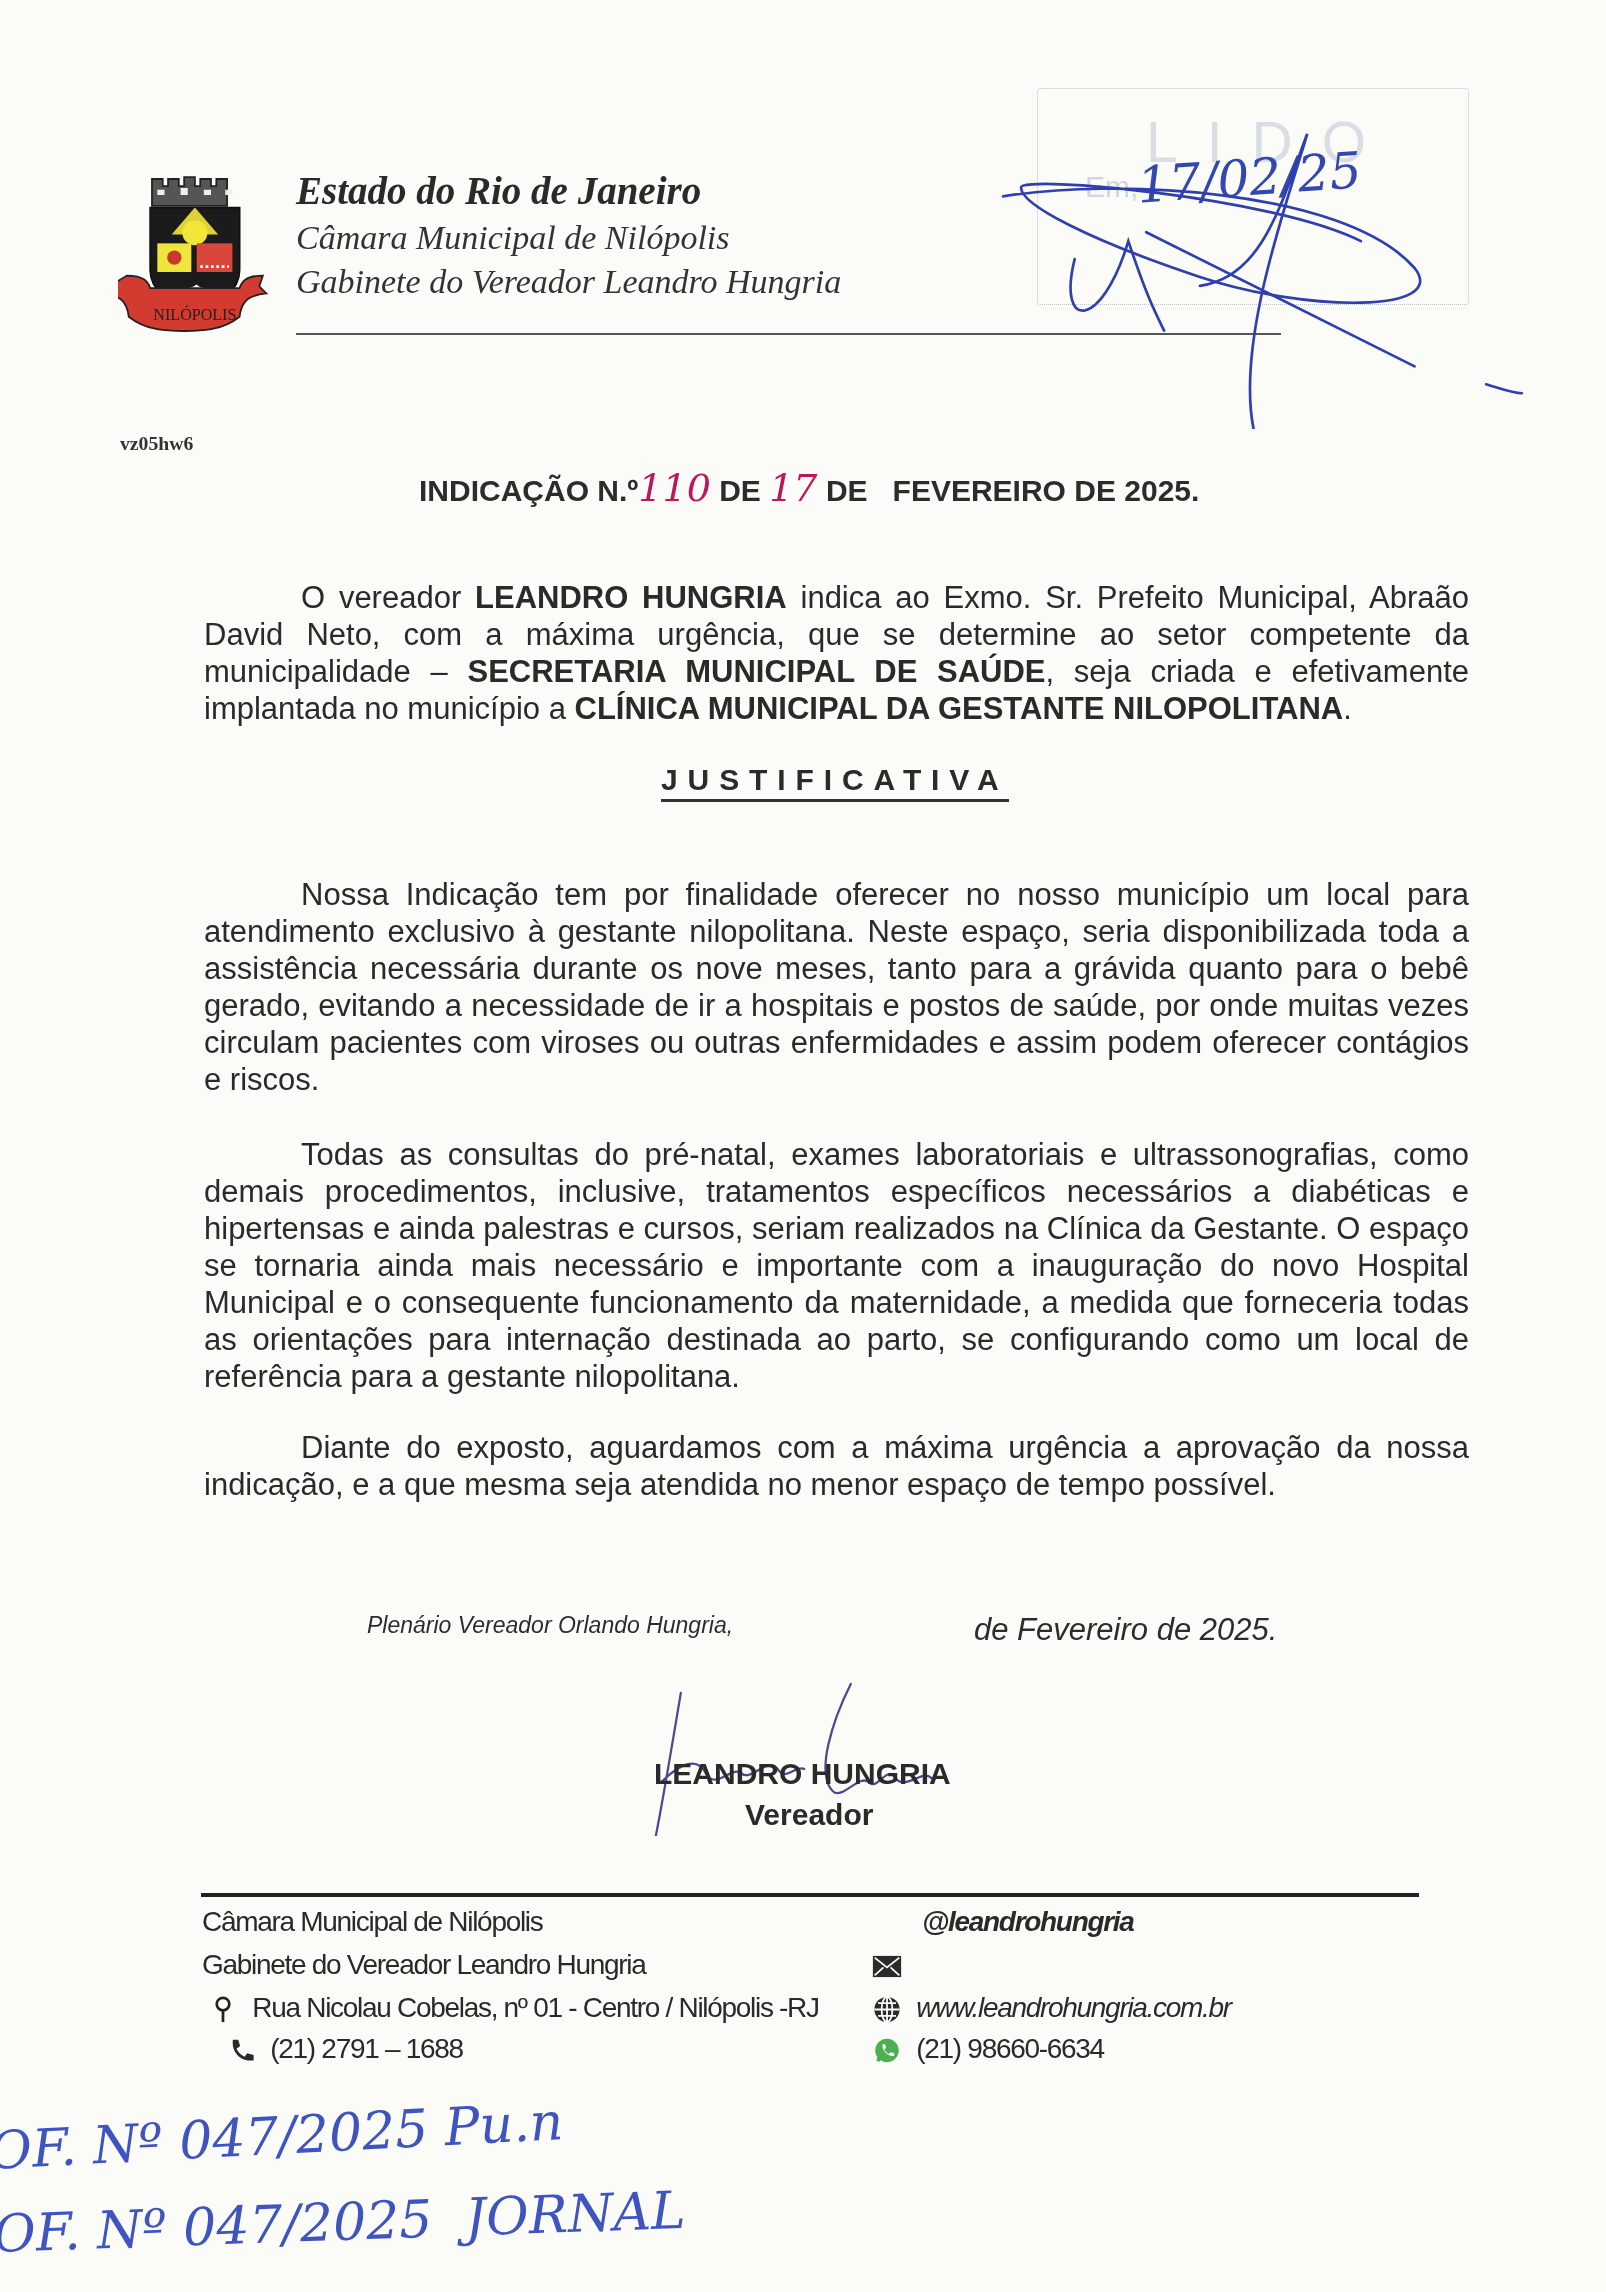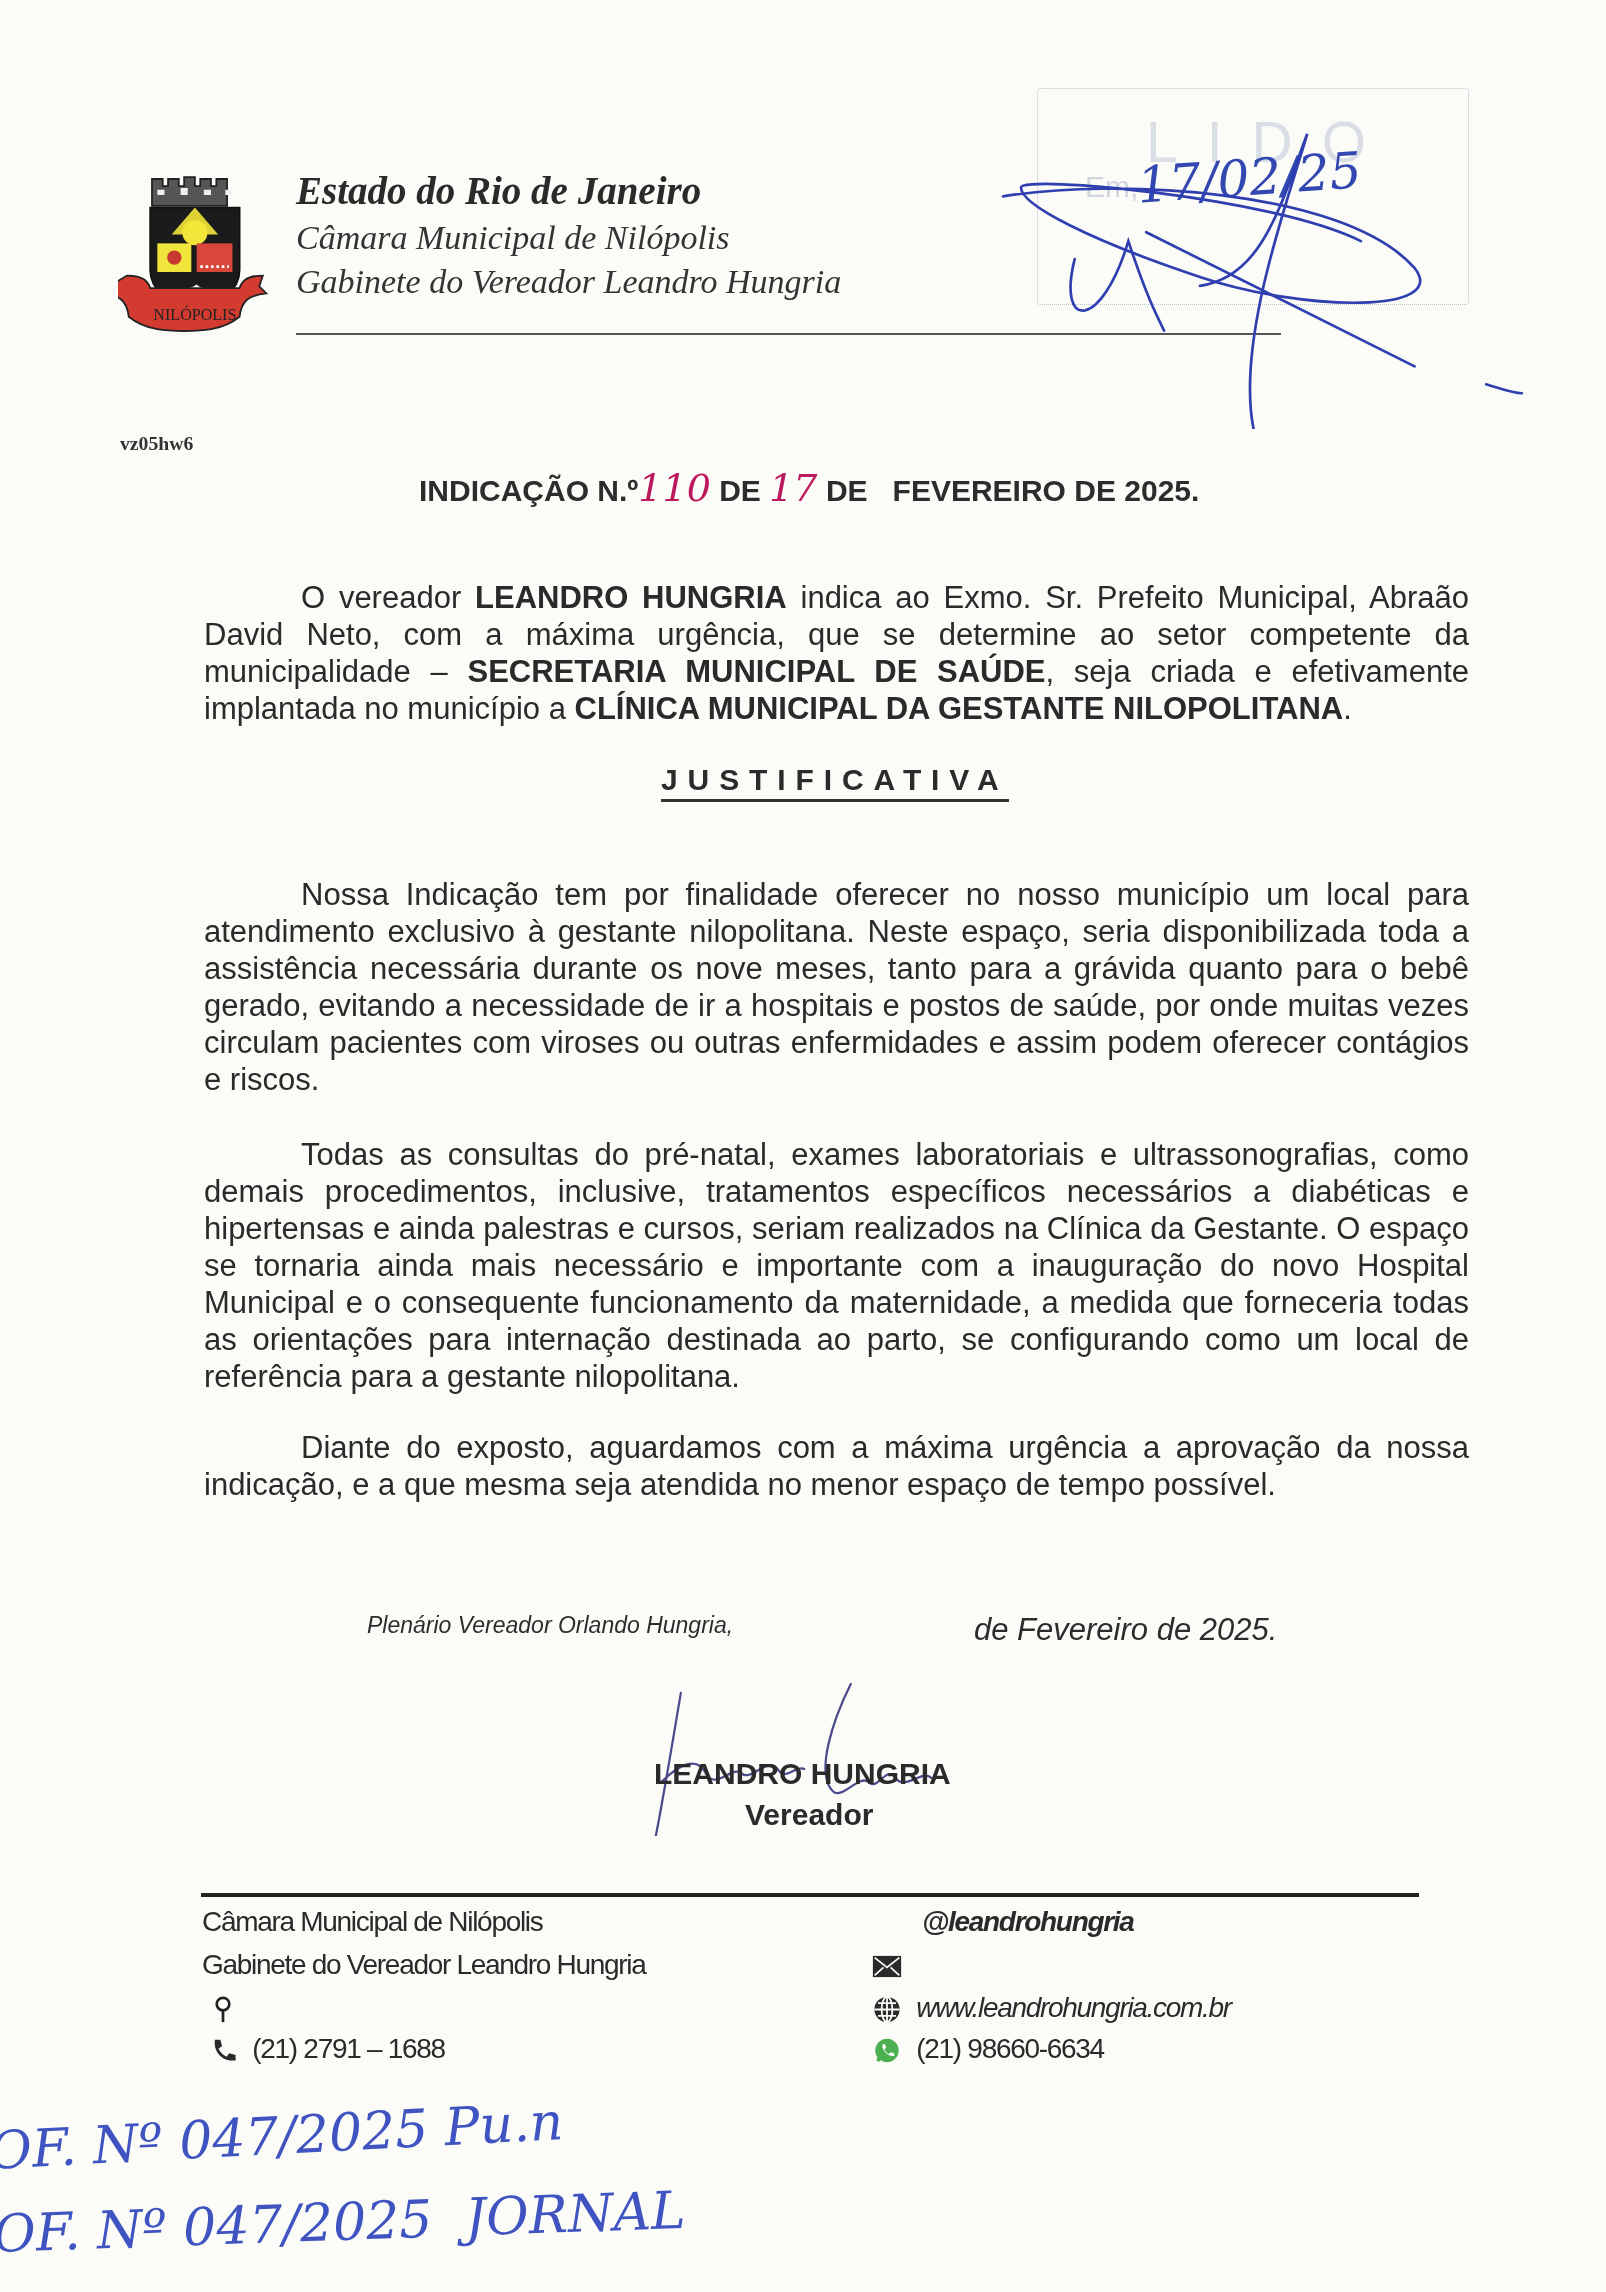--- a/index.html
+++ b/index.html
@@ -38,21 +38,21 @@
   .date-close { left: 974px; top: 1612px; font-style: italic; font-size: 31px; color: #2c2c2c; }
   .sig-name { left: 654px; top: 1757px; font-weight: bold; font-size: 30px; color: #2a2a2a; }
   .sig-role { left: 745px; top: 1798px; font-weight: bold; font-size: 30px; color: #2a2a2a; }
   .sig-ink { stroke: #4a4a8c; fill: none; stroke-width: 2.5; stroke-linecap: round; }
   
   .foot-rule { left: 201px; top: 1893px; width: 1218px; height: 3.6px; background: #222; }
   .foot { font-family: "Liberation Sans Narrow", "Liberation Sans", sans-serif; font-size: 28px; color: #2a2a2a; letter-spacing: -1.3px; }
   .fl1 { left: 202px; top: 1906px; }
   .fl2 { left: 202px; top: 1949px; }
   .fl3 { left: 208px; top: 1992px; }
-  .fl4 { left: 208px; top: 2033px; }
+  .fl4 { left: 226px; top: 2033px; }
   .fr1 { left: 922px; top: 1906px; font-style: italic; font-weight: bold; }
   .fr2 { left: 872px; top: 1949px; font-style: italic; }
   .fr3 { left: 872px; top: 1992px; font-style: italic; }
   .fr4 { left: 872px; top: 2033px; }
   .ico { display: inline-block; width: 30px; height: 27px; vertical-align: middle; margin-right: 14.3px; }
   
   .note { font-family: "DejaVu Serif", serif; font-style: italic; font-size: 52px; color: #3f54c0; white-space: pre; }
   .n1 { left: -10.7px; top: 2106px; transform: rotate(-3deg); }
   .n2 { left: -7.2px; top: 2192px; transform: rotate(-2deg); }
 </style>
@@ -115,21 +115,21 @@
 <div class="abs sig-name">LEANDRO HUNGRIA</div>
 <div class="abs sig-role">Vereador</div>
 
 <div class="abs foot-rule"></div>
 <div class="abs foot fl1">Câmara Municipal de Nilópolis</div>
 <div class="abs foot fl2">Gabinete do Vereador Leandro Hungria</div>
 <div class="abs foot fl3">
   <svg class="ico" viewBox="0 0 24 30">
       <circle cx="12" cy="9" r="7" fill="none" stroke="#222" stroke-width="3"></circle>
       <path d="M12 16v13" stroke="#222" stroke-width="3"></path>
-    </svg>
+    </svg><span>Rua Nicolau Cobelas, nº 01 - Centro / Nilópolis -RJ</span>
 </div>
 <div class="abs foot fl4">
   <svg class="ico" viewBox="0 0 30 30">
       <path d="M6 3l6 0 2 7-4 3c2 4 5 7 9 9l3-4 7 2v6c-14 2-25-9-23-23z" fill="#2a2a2a"></path>
     </svg><span>(21) 2791 – 1688</span>
 </div>
 <div class="abs foot fr1">@leandrohungria</div>
 <div class="abs foot fr2">
   <svg class="ico" viewBox="0 0 34 26">
       <rect x="1" y="1" width="32" height="24" fill="#2a2a2a"></rect>

